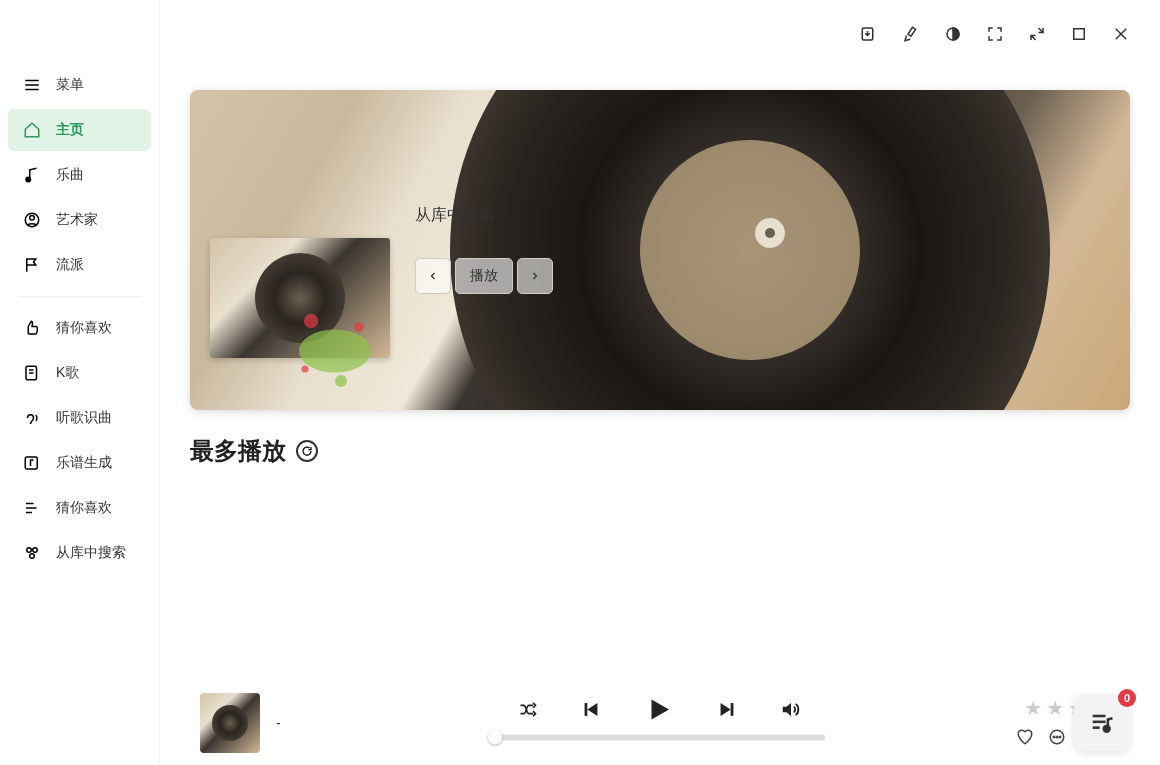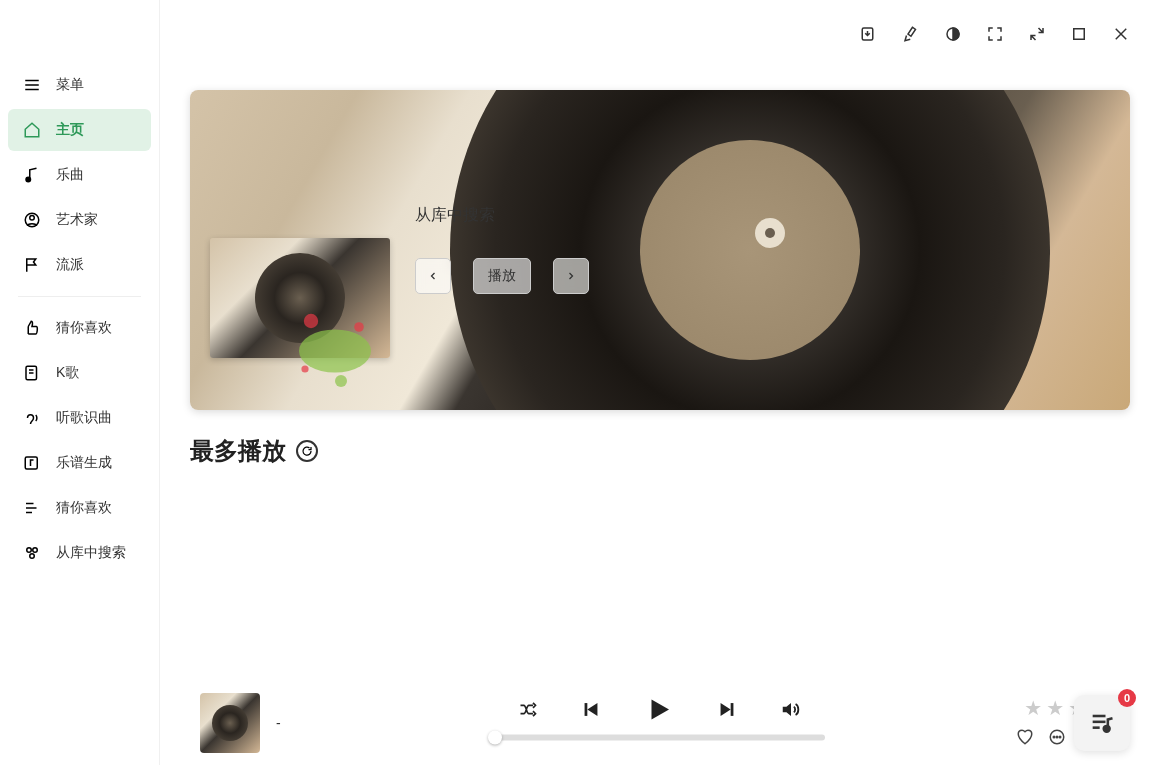--- a/index.html
+++ b/index.html
@@ -20,21 +20,21 @@
 
 .hero { position: relative; width: 100%; height: 320px; border-radius: 8px; overflow: hidden; background: linear-gradient(120deg, #d4c3a8 0%, #c9b89c 15%, #e8dfce 25%, #f0e8d8 35%, #3a3530 40%, #2a2520 50%, #4a4238 60%, #6a5f50 75%, #d4b896 85%, #c9a878 100%); box-shadow: 0 2px 8px rgba(0,0,0,0.15); }
 .hero::before { content: ''; position: absolute; right: 80px; top: -140px; width: 600px; height: 600px; border-radius: 50%; background: radial-gradient(circle, #6a5f50 0%, #3a3530 20%, #1a1612 40%, #2a2520 60%, #4a4238 80%); }
 .hero::after { content: ''; position: absolute; right: 270px; top: 50px; width: 220px; height: 220px; border-radius: 50%; background: radial-gradient(circle, #a89578 0%, #988568 100%); }
 .hero-label-dot { position: absolute; right: 345px; top: 128px; width: 30px; height: 30px; border-radius: 50%; background: #e8dfce; z-index: 2; }
 .hero-label-hole { position: absolute; right: 355px; top: 138px; width: 10px; height: 10px; border-radius: 50%; background: #6a5f50; z-index: 3; }
 .hero-thumb { position: absolute; left: 20px; top: 148px; width: 180px; height: 120px; border-radius: 3px; background: linear-gradient(135deg, #d4c3a8 0%, #e8dfce 30%, #3a3530 50%, #d4b896 100%); z-index: 5; box-shadow: 0 2px 6px rgba(0,0,0,0.2); }
 .hero-thumb::before { content: ''; position: absolute; left: 45px; top: 15px; width: 90px; height: 90px; border-radius: 50%; background: radial-gradient(circle, #6a5f50 0%, #2a2520 40%, #4a4238 80%); }
 .hero-splash { position: absolute; left: 85px; top: 195px; width: 120px; height: 120px; z-index: 6; }
 .hero-title { position: absolute; left: 225px; top: 115px; font-size: 16px; font-weight: 500; color: #333; z-index: 5; }
-.hero-btns { position: absolute; left: 225px; top: 168px; display: flex; gap: 22px; z-index: 5; }
+.hero-btns { position: absolute; left: 225px; top: 168px; display: flex; gap: 4px; z-index: 5; }
 .hero-btn { height: 36px; padding: 0 14px; border: 1px solid #ccc; border-radius: 5px; background: rgba(255,255,255,0.6); backdrop-filter: blur(4px); display: flex; align-items: center; justify-content: center; font-size: 14px; color: #333; cursor: pointer; }
 .hero-btn.icon-only { width: 36px; padding: 0; }
 .hero-btn.next { background: rgba(220,220,215,0.7); }
 
 .section-header { display: flex; align-items: center; gap: 10px; margin-top: 25px; }
 .section-title { font-size: 24px; font-weight: 700; color: #222; }
 .section-refresh { width: 22px; height: 22px; border: 2px solid #333; border-radius: 50%; display: flex; align-items: center; justify-content: center; cursor: pointer; }
 
 .player { position: absolute; left: 160px; right: 0; bottom: 0; height: 85px; background: #fff; display: flex; align-items: center; padding: 0 30px 0 40px; }
 .player-art { width: 60px; height: 60px; border-radius: 4px; background: linear-gradient(135deg, #d4c3a8 0%, #e8dfce 30%, #3a3530 50%, #d4b896 100%); position: relative; overflow: hidden; }

